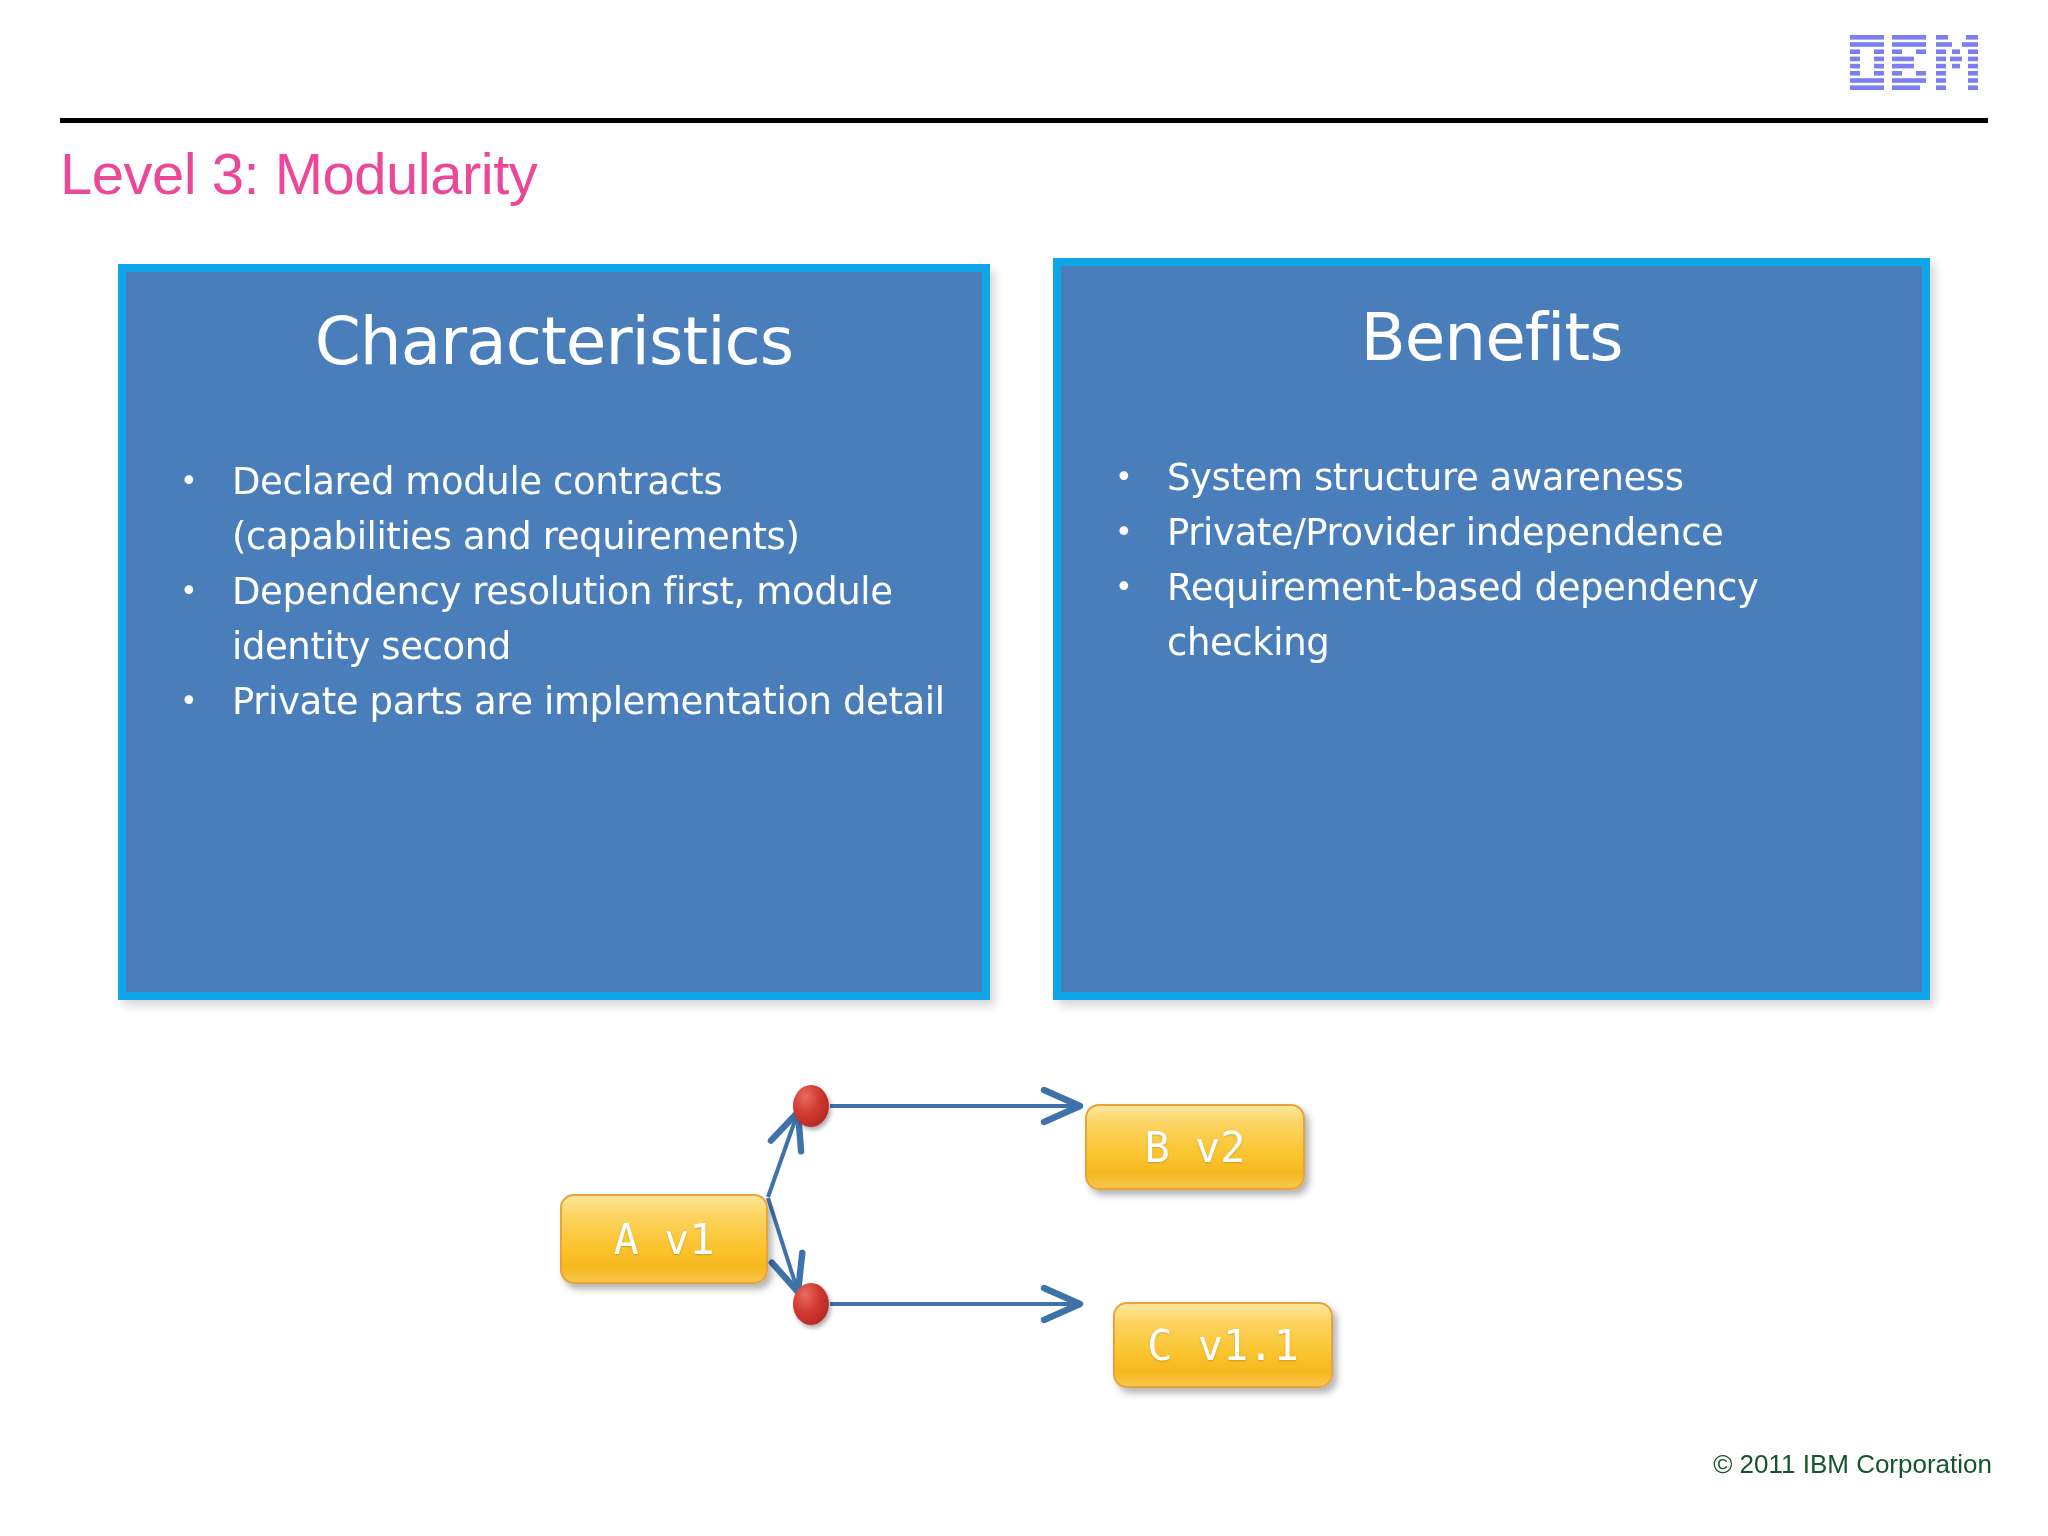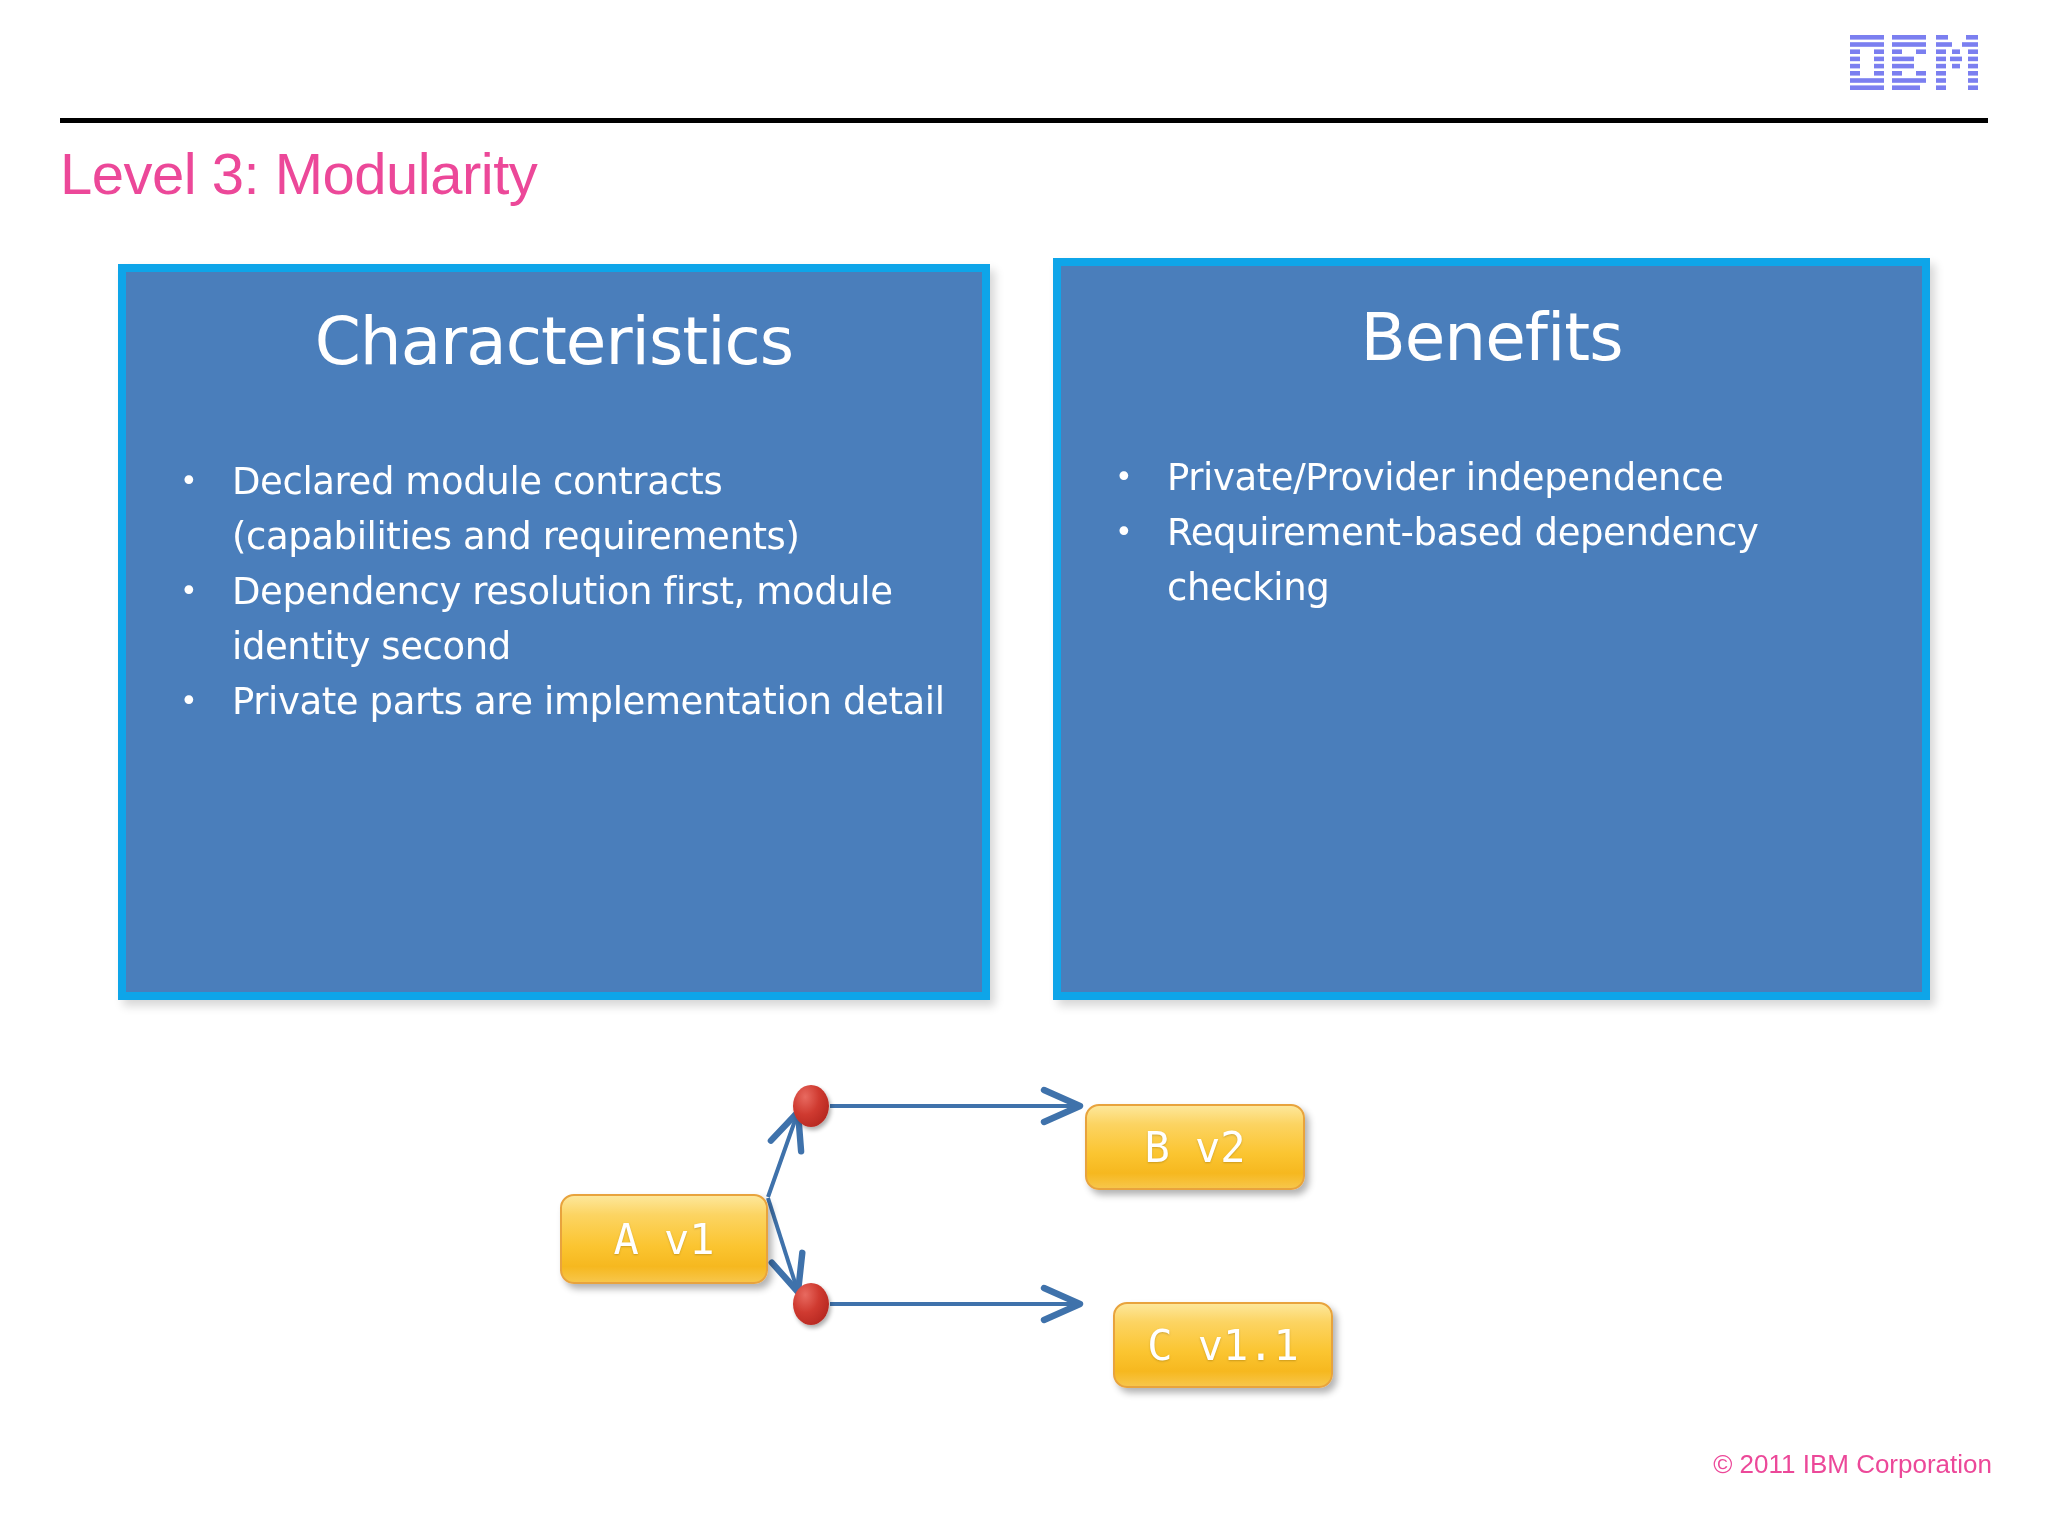--- a/index.html
+++ b/index.html
@@ -179,21 +179,21 @@
   #dot-b { left: 253px; top: 45px; }
   #dot-c { left: 253px; top: 243px; }
 
   
   #footer-copyright {
     position: absolute;
     right: 56px;
     top: 1448px;
     font-size: 26px;
     line-height: 32px;
-    color: #ec4899;
+    color: #14532d;
     font-family: "Liberation Sans", sans-serif;
     white-space: nowrap;
   }
 </style>
 </head>
 <body>
 
 <div id="slide-header">
 
   <div id="ibm-logo">
@@ -265,20 +265,21 @@
       <li class="bullet-item">Dependency resolution first, module identity second</li>
       <li class="bullet-item">Private parts are implementation detail</li>
     </ul>
   </div>
 </div>
 
 <div class="panel" id="panel-benefits">
   <div class="panel-inner">
     <div class="panel-heading">Benefits</div>
     <ul class="bullet-list" id="list-benefits">
+      <li class="bullet-item">System structure awareness</li>
       <li class="bullet-item">Private/Provider independence</li>
       <li class="bullet-item">Requirement-based dependency checking</li>
     </ul>
   </div>
 </div>
 
 <div id="diagram">
 
   <svg id="diagram-edges" viewBox="0 0 820 340" xmlns="http://www.w3.org/2000/svg">
     <defs>

